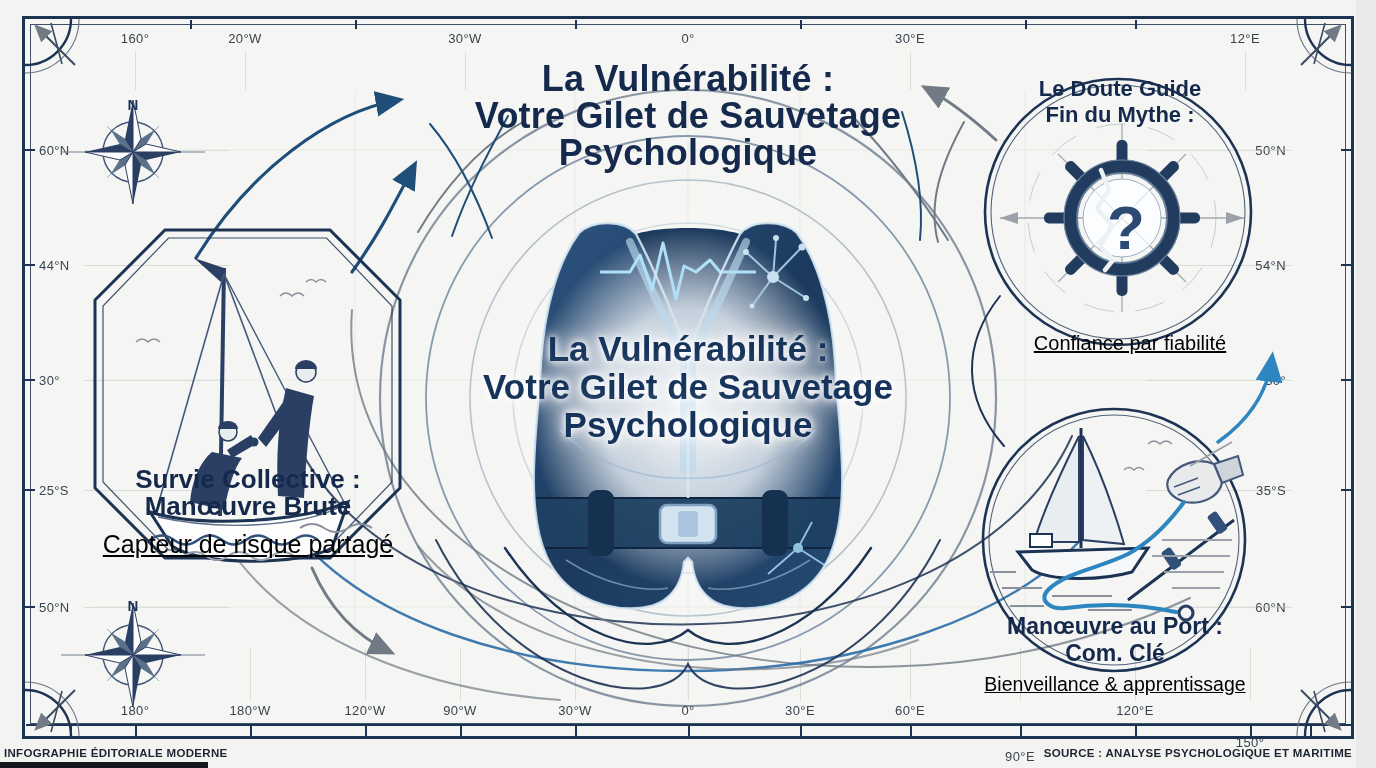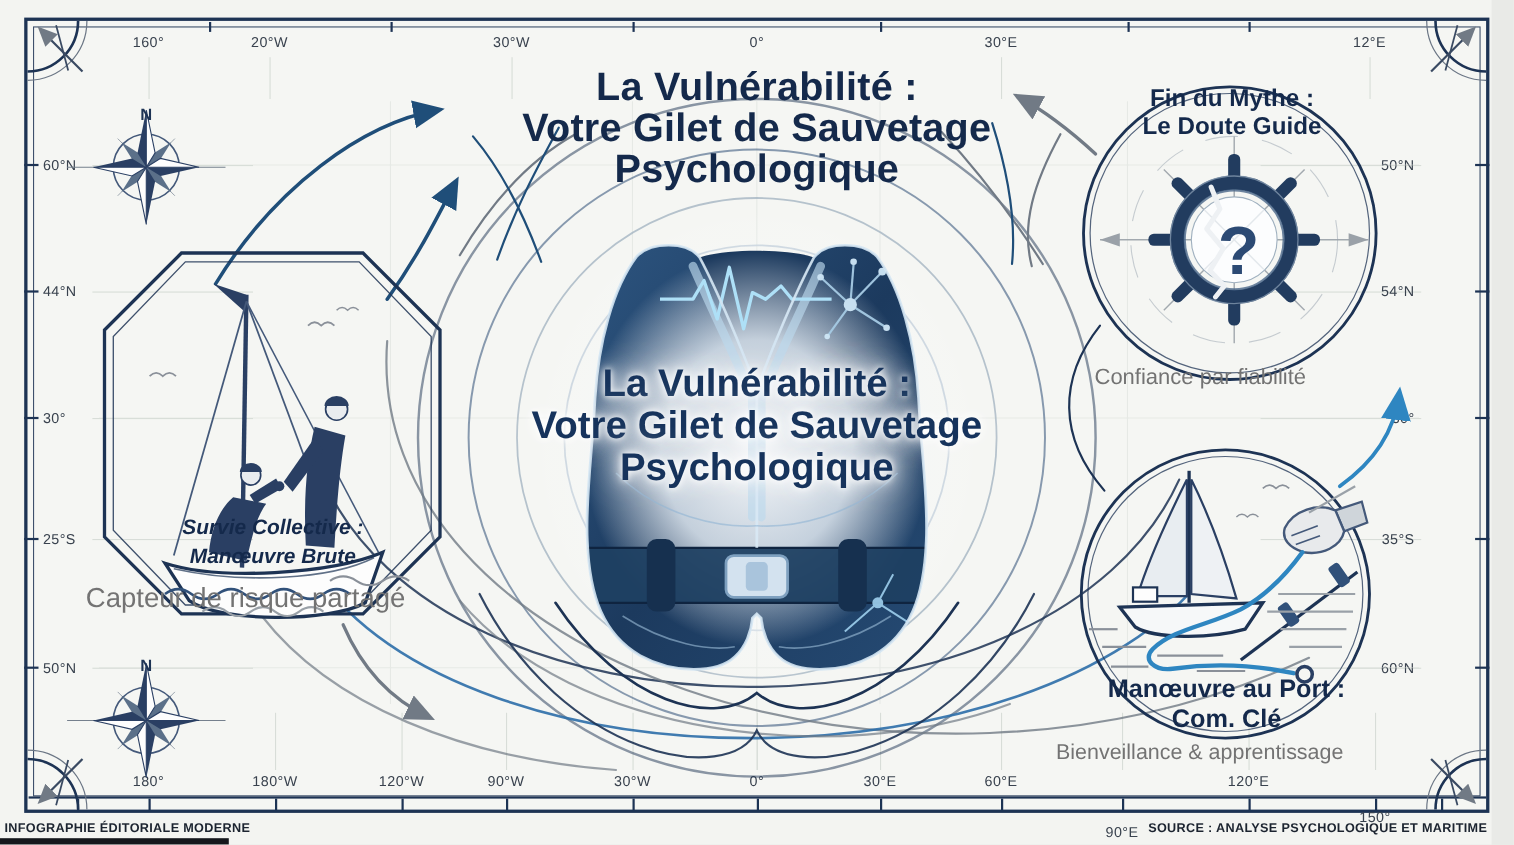--- a/index.html
+++ b/index.html
@@ -25,22 +25,22 @@
   
   #scale-band{left:25.5px;top:724px;width:1325px;height:12px;border-top:2px solid #1d3354;box-sizing:border-box;}
   .band-sep{position:absolute;top:0;width:2.5px;height:11px;background:#1d3354;}
   
   .compass-n{position:absolute;transform:translateX(-50%);font-size:15px;font-weight:bold;color:#1d3354;}
   
   #main-title{left:388px;top:60px;width:600px;text-align:center;font-size:36px;line-height:37px;font-weight:bold;color:#14294b;letter-spacing:.2px;}
   #center-title{left:398px;top:330px;width:580px;text-align:center;font-size:35px;line-height:38px;font-weight:bold;color:#16335c;
     text-shadow:0 0 6px #ffffff,0 0 12px #ffffff,0 0 22px rgba(255,255,255,.95),0 0 34px rgba(255,255,255,.8);}
   .node-title{position:absolute;text-align:center;font-weight:bold;color:#14294b;}
-  .node-sub{position:absolute;text-align:left;font-weight:400;color:#737373;}
-  #survie-title{left:88px;top:466px;width:320px;font-size:19px;line-height:27px;font-style:italic;}
+  .node-sub{position:absolute;text-align:center;font-weight:400;color:#000000;text-decoration:underline;}
+  #survie-title{left:88px;top:466px;width:320px;font-size:26px;line-height:27px;}
   #survie-sub{left:78px;top:530px;width:340px;font-size:25px;}
   #mythe-title{left:995px;top:76px;width:250px;font-size:22px;line-height:26px;}
   #mythe-sub{left:995px;top:332px;width:270px;font-size:20px;}
   #port-title{left:975px;top:613px;width:280px;font-size:23px;line-height:27px;}
   #port-sub{left:960px;top:673px;width:310px;font-size:19.5px;}
   
   .footer-text{position:absolute;top:747px;font-size:11.5px;letter-spacing:.3px;color:#1c2430;font-weight:600;}
   #footer-left{left:4px;}
   #footer-right{right:4px;}
   #footer-bar{left:0;top:762px;width:208px;height:6px;background:#14171c;}
@@ -413,22 +413,22 @@
     <div>Psychologique</div>
   </div>
 
   <div class="node-title" id="survie-title">
     <div>Survie Collective :</div>
     <div>Manœuvre Brute</div>
   </div>
   <div class="node-sub" id="survie-sub">Capteur de risque partagé</div>
 
   <div class="node-title" id="mythe-title">
+    <div>Le Doute Guide</div>
     <div>Fin du Mythe :</div>
-    <div>Le Doute Guide</div>
   </div>
   <div class="node-sub" id="mythe-sub">Confiance par fiabilité</div>
 
   <div class="node-title" id="port-title">
     <div>Manœuvre au Port :</div>
     <div>Com. Clé</div>
   </div>
   <div class="node-sub" id="port-sub">Bienveillance &amp; apprentissage</div>
 
   <div class="footer-text" id="footer-left">INFOGRAPHIE ÉDITORIALE MODERNE</div>

